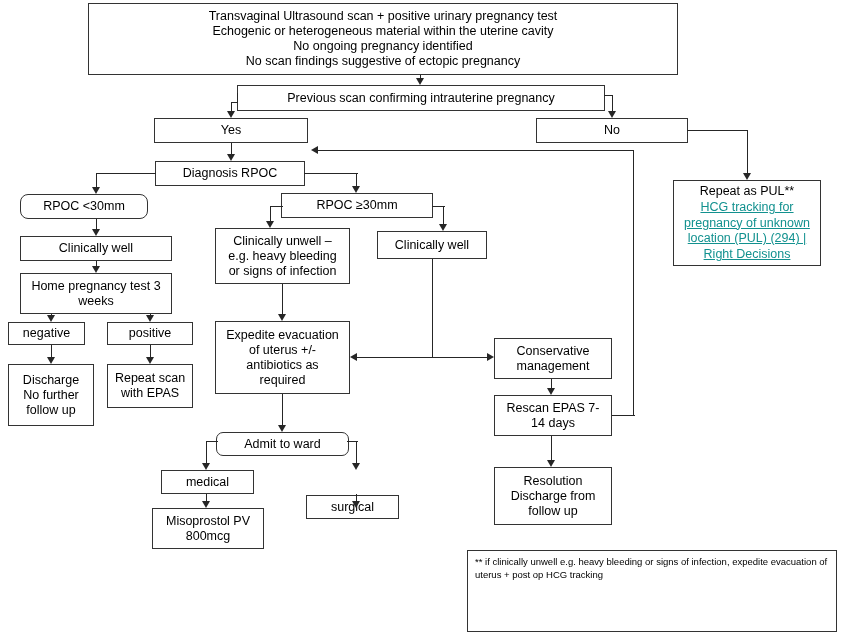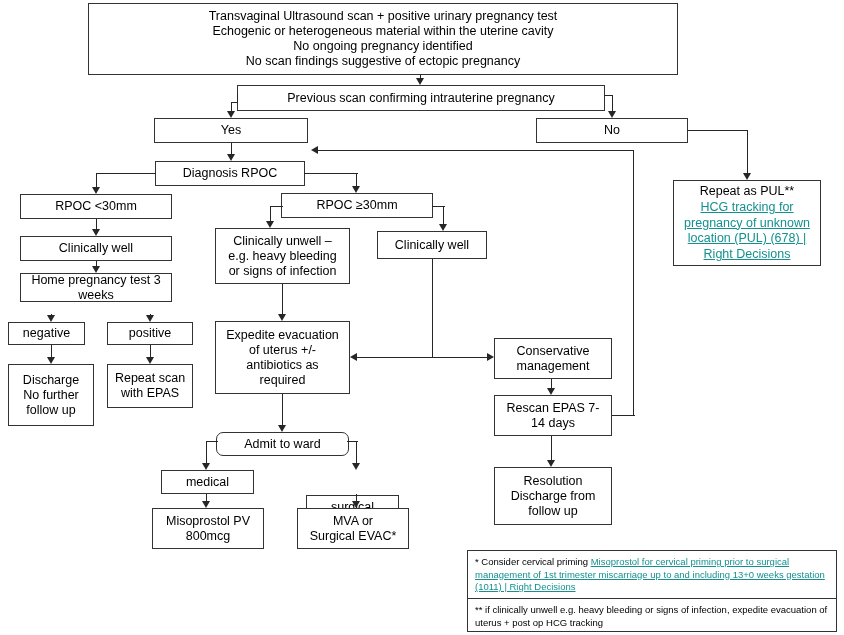--- a/index.html
+++ b/index.html
@@ -116,27 +116,27 @@
 No scan findings suggestive of ectopic pregnancy</div>
 
   <div class="box" style="left:154px; top:118px; width:154px; height:25px;">Yes</div>
 
   <div class="box" style="left:237px; top:85px; width:368px; height:26px;">Previous scan confirming intrauterine pregnancy</div>
 
   <div class="box" style="left:155px; top:161px; width:150px; height:25px;">Diagnosis RPOC</div>
 
   <div class="box" style="left:536px; top:118px; width:152px; height:25px;">No</div>
 
-  <div class="box" style="left:20px; top:194px; width:152px; height:25px;">RPOC &lt;30mm</div>
+  <div class="box" style="left:20px; top:194px; width:128px; height:25px;border-radius:8px;">RPOC &lt;30mm</div>
 
   <div class="box" style="left:281px; top:193px; width:152px; height:25px;">RPOC ≥30mm</div>
 
   <div class="box" style="left:20px; top:236px; width:152px; height:25px;">Clinically well</div>
 
-  <div class="box" style="left:20px; top:273px; width:152px; height:29px;">Home pregnancy test 3 weeks</div>
+  <div class="box" style="left:20px; top:273px; width:152px; height:41px;">Home pregnancy test 3 weeks</div>
 
   <div class="box" style="left:8px; top:322px; width:77px; height:23px;">negative</div>
 
   <div class="box" style="left:107px; top:322px; width:86px; height:23px;">positive</div>
 
   <div class="box" style="left:8px; top:364px; width:86px; height:62px;">Discharge
 No further
 follow up</div>
 
   <div class="box" style="left:215px; top:228px; width:135px; height:56px;">Clinically unwell –
@@ -155,42 +155,37 @@
 
   <div class="box" style="left:216px; top:432px; width:133px; height:24px;border-radius:7px;">Admit to ward</div>
 
   <div class="box" style="left:161px; top:470px; width:93px; height:24px;">medical</div>
 
   <div class="box" style="left:306px; top:470px; width:93px; height:24px;margin-top:25px;">surgical</div>
 
   <div class="box" style="left:152px; top:508px; width:112px; height:41px;">Misoprostol PV
 800mcg</div>
 
-  <div class="box" style="left:297px; top:508px; width:112px; height:41px;">MVA or
-Surgical EVAC*</div>
 
   <div class="box" style="left:494px; top:338px; width:118px; height:41px;">Conservative
 management</div>
 
   <div class="box" style="left:494px; top:395px; width:118px; height:41px;">Rescan EPAS 7-
 14 days</div>
 
   <div class="box" style="left:494px; top:467px; width:118px; height:58px;">Resolution
 Discharge from
 follow up</div>
 
   <div class="box" style="left:673px; top:180px; width:148px; height:86px; flex-direction:column; padding:4px 6px;">
     <span class="pul-title">Repeat as PUL**</span>
-    <span class="pul-inner pul-link">HCG tracking for pregnancy of unknown location (PUL) (678) | Right Decisions</span>
+    <span class="pul-inner pul-link">HCG tracking for pregnancy of unknown location (PUL) (294) | Right Decisions</span>
   </div>
 
   <div class="note-box" style="left:467px; top:550px; width:370px; height:82px;">
-    <div class="note-row top" style="height:48px;">
-      <span>* Consider cervical priming </span><span class="lnk">Misoprostol for cervical priming prior to surgical management of 1st trimester miscarriage up to and including 13+0 weeks gestation (1011) | Right Decisions</span>
-    </div>
     <div class="note-row" style="height:32px;">** if clinically unwell e.g. heavy bleeding or signs of infection, expedite evacuation of uterus + post op HCG tracking</div>
   </div>
 
   <div class="vline" style="left:420px; top:75px; height:4px;"></div>
   <div class="arrow-down" style="left:416px; top:78px;"></div>
 
   <div class="vline" style="left:237px; top:93px; height:10px;"></div>
   <div class="hline" style="left:231px; top:102px; width:7px;"></div>
   <div class="vline" style="left:231px; top:102px; height:9px;"></div>
   <div class="arrow-down" style="left:227px; top:111px;"></div>

